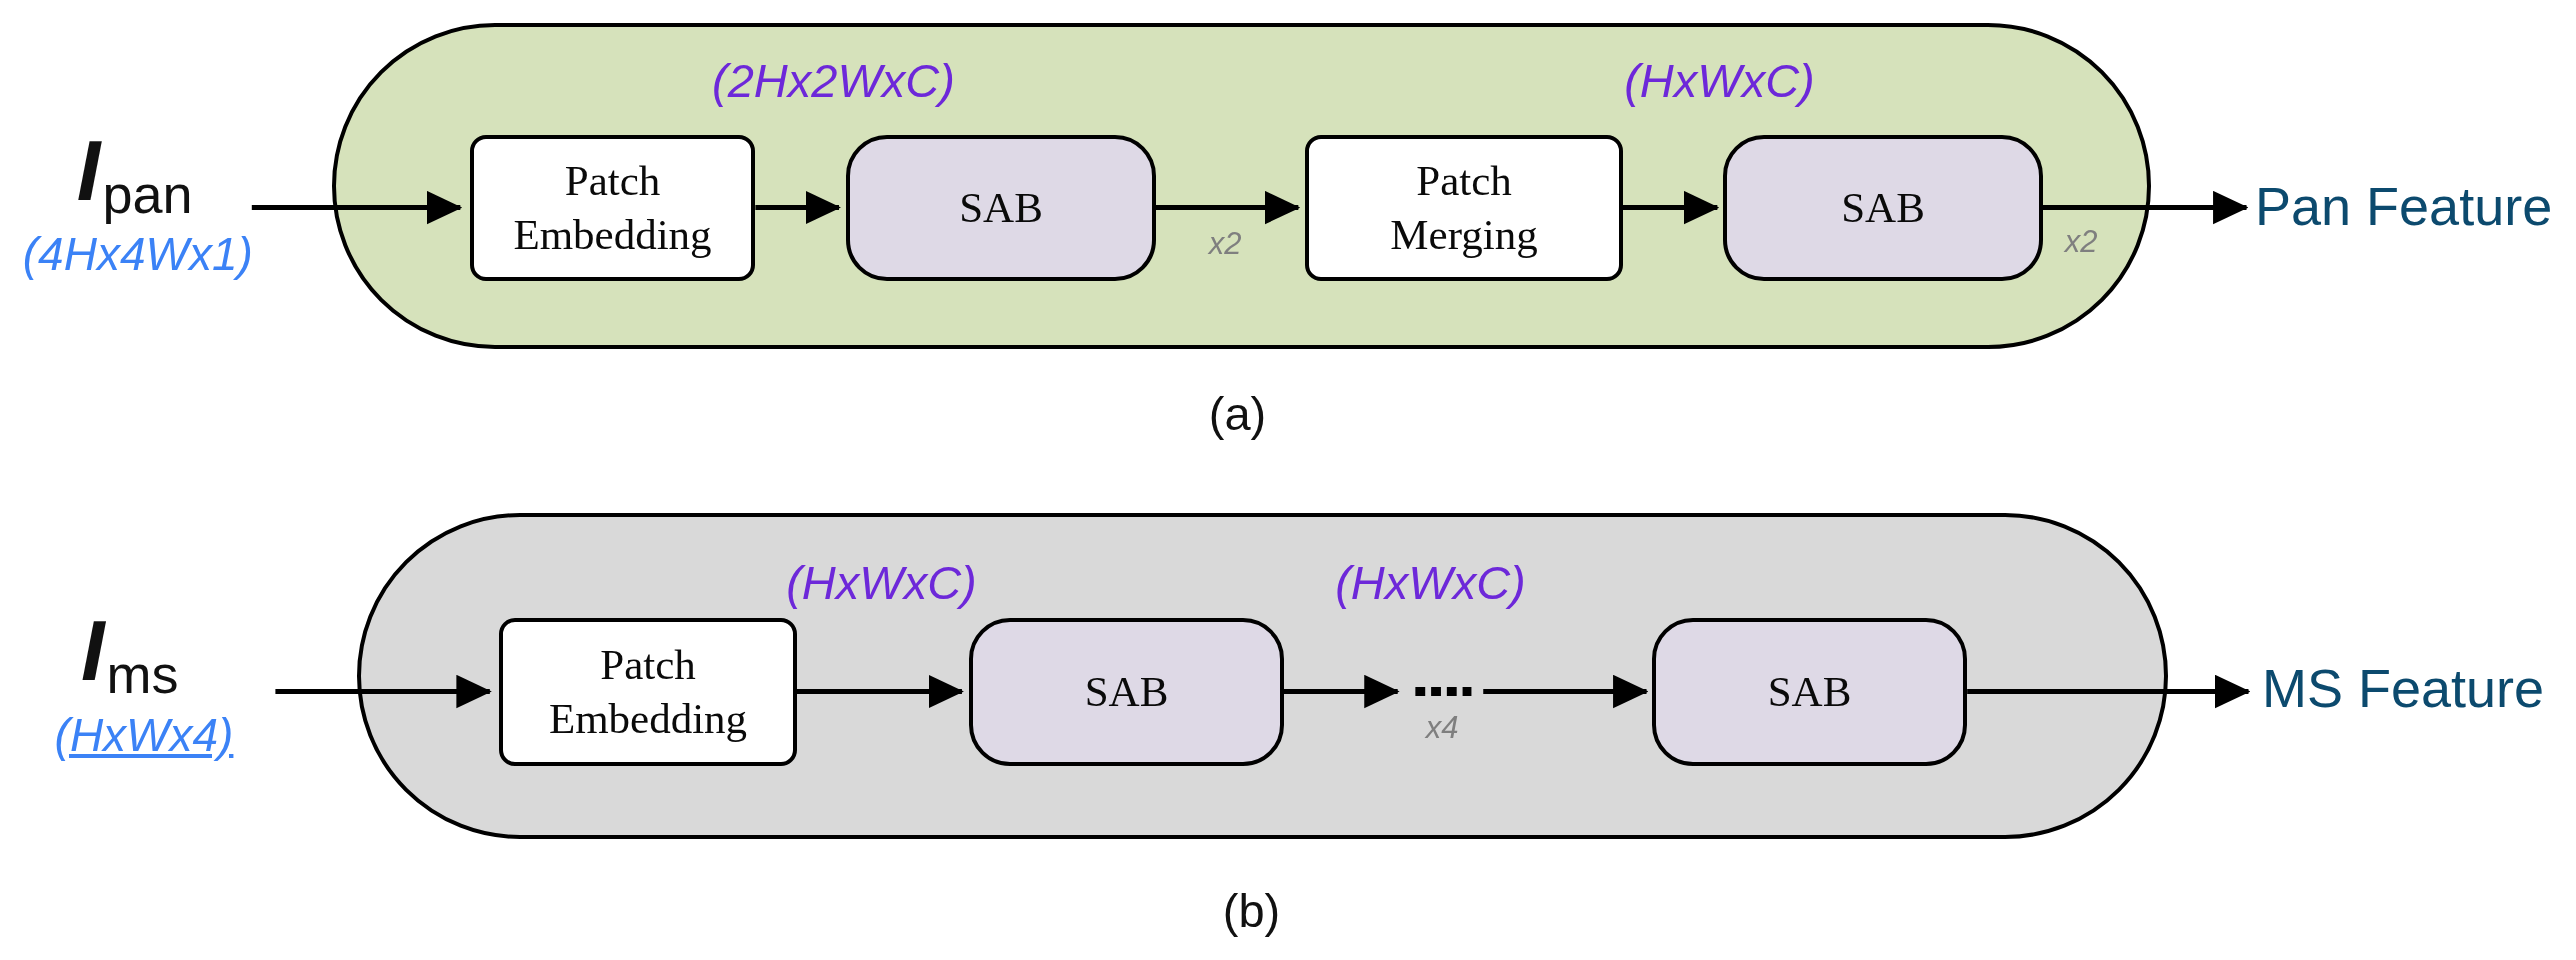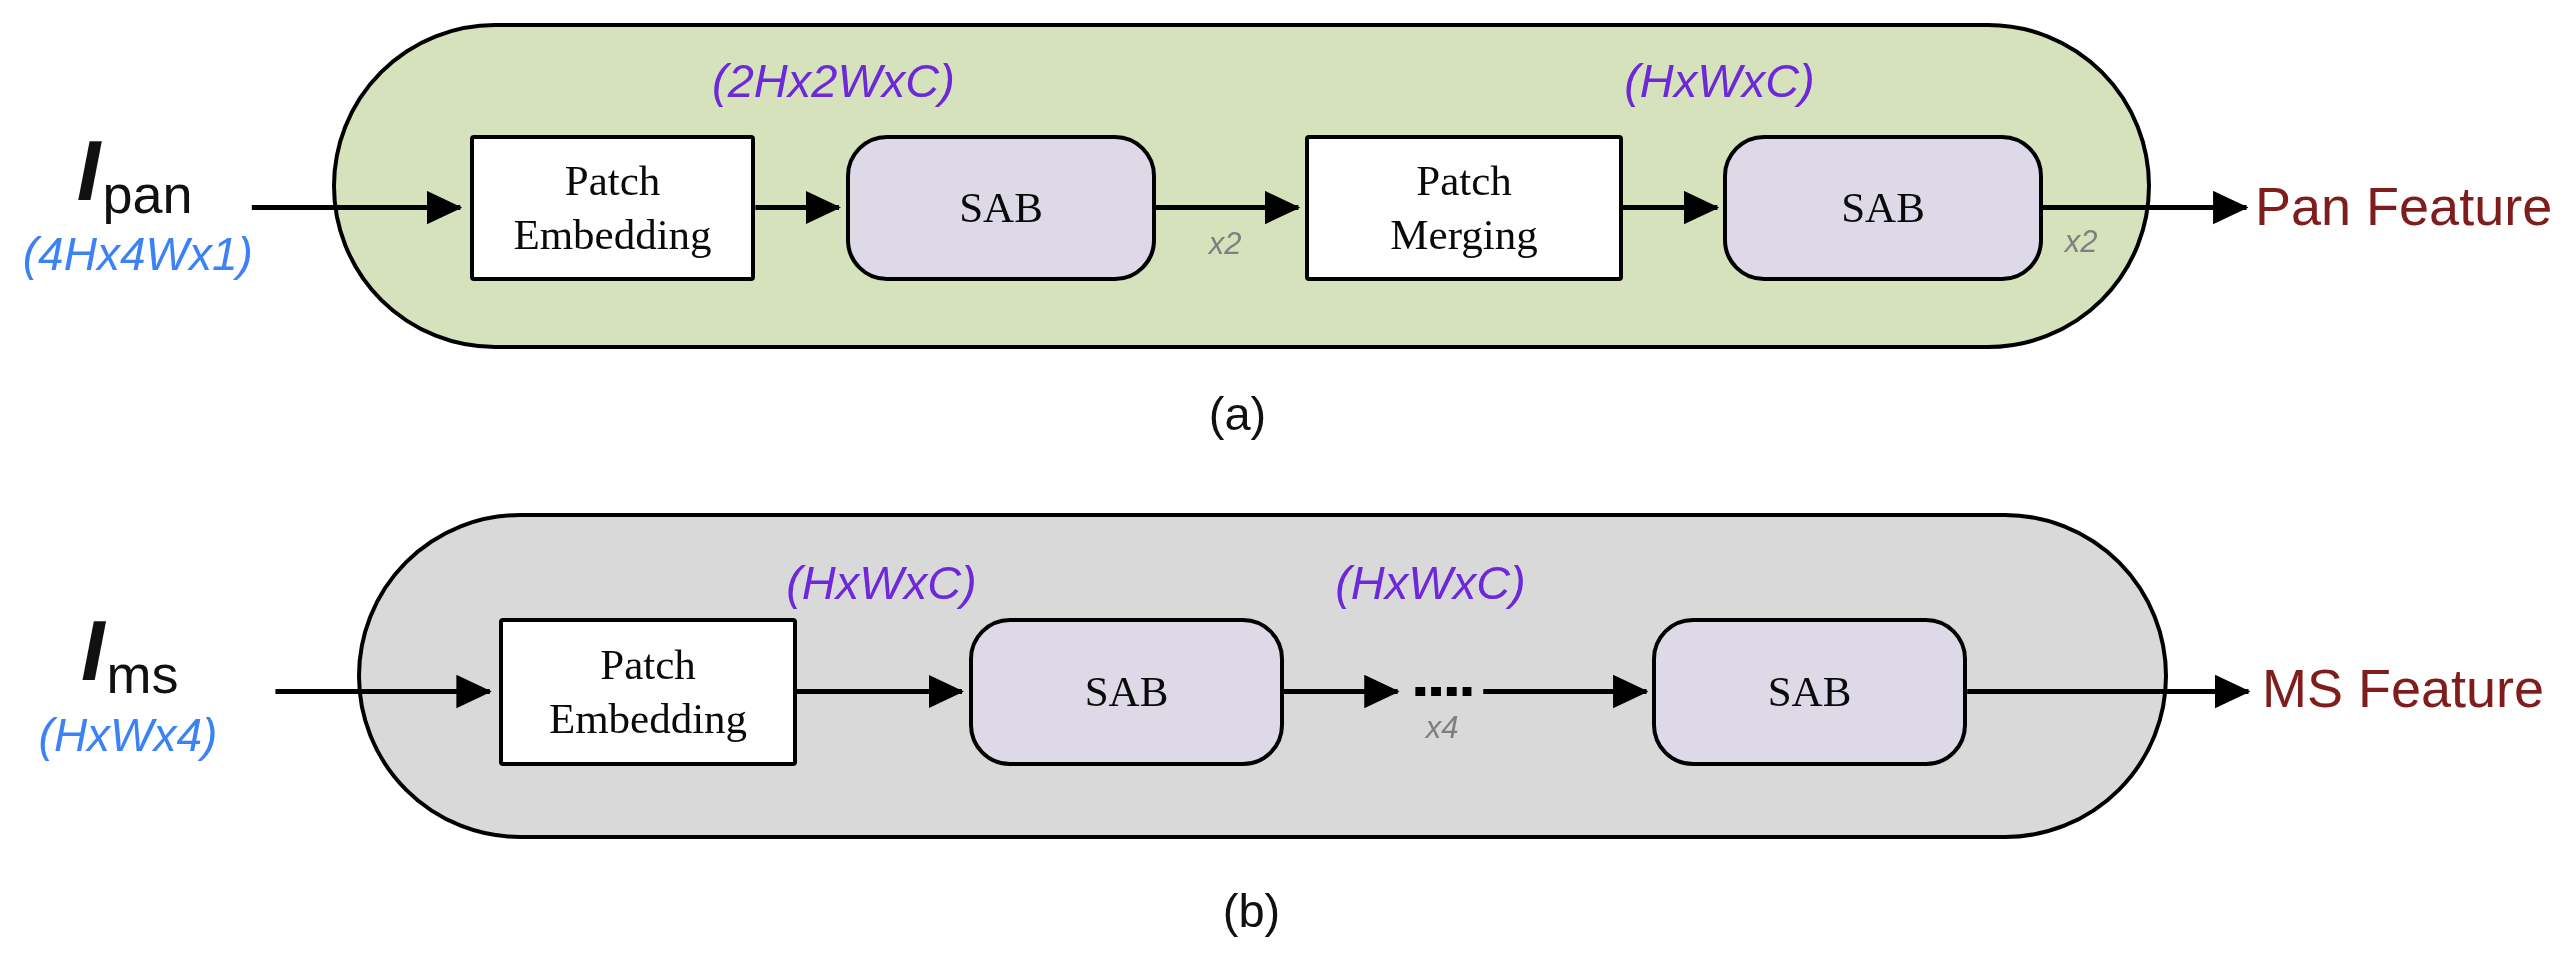--- a/index.html
+++ b/index.html
@@ -11,42 +11,42 @@
   .capsule{position:absolute;border:4.9px solid var(--stroke,#000);border-radius:167px;box-sizing:border-box;}
   #capsule-a{left:332px;top:22.6px;width:1819px;height:326px;background:var(--panel-a-fill,#d6e2bb);}
   #capsule-b{left:357px;top:513px;width:1811px;height:326px;background:var(--panel-b-fill,#d9d9d9);}
   
   .block{
     position:absolute;box-sizing:border-box;border:4.9px solid var(--stroke,#000);
     display:flex;align-items:center;justify-content:center;text-align:center;
     font-family:"Liberation Serif",serif;font-size:43px;line-height:1.25;color:#0a0a0a;
     white-space:pre-line;
   }
-  .block.white{background:var(--white-fill,#ffffff);border-radius:4px;}
+  .block.white{background:var(--white-fill,#ffffff);border-radius:16px;}
   .block.lilac{background:var(--block-fill,#ded9e6);border-radius:41px;}
   .row-a{top:135px;height:146px;}
   .row-b{top:618px;height:148px;}
   #pe-a{left:470px;width:285px;}
   #sab-a1{left:846px;width:310px;}
   #pm-a{left:1305px;width:318px;}
   #sab-a2{left:1723px;width:320px;}
   #pe-b{left:499px;width:298px;}
   #sab-b1{left:969px;width:315px;}
   #sab-b2{left:1652px;width:315px;}
   
   .dim-label{
     position:absolute;width:393px;text-align:center;
     font-style:italic;font-size:47px;line-height:1.1;color:#6d28d9;
   }
   .repeat-label{
     position:absolute;width:118px;text-align:center;
     font-style:italic;font-size:31px;color:var(--muted-text,#7f7f7f);
   }
   .caption{position:absolute;width:197px;text-align:center;font-size:47px;color:#111;}
-  .feature-label{position:absolute;height:59px;line-height:59px;font-size:54px;color:#7f1d1d;white-space:nowrap;}
+  .feature-label{position:absolute;height:59px;line-height:59px;font-size:54px;color:#0c4a6e;white-space:nowrap;}
   
   .input-label{position:absolute;width:236px;display:flex;justify-content:center;align-items:flex-start;}
   .input-sym{font-style:italic;font-weight:700;font-size:85px;line-height:1;}
   .input-sub{font-weight:400;font-size:54px;line-height:1;margin-top:39px;margin-left:2px;}
   .input-dims{position:absolute;width:256px;text-align:center;font-style:italic;font-size:46px;color:#3b82f6;white-space:nowrap;}
   
   #arrows{position:absolute;left:0;top:0;width:2576px;height:961px;pointer-events:none;}
   #arrows line{stroke:var(--stroke,#000);stroke-width:5;}
   #arrows line.thick-dash{stroke-width:9;}
 </style>
@@ -78,21 +78,21 @@
 
   <div class="feature-label" style="left:2255px;top:177px;">Pan Feature</div>
   <div class="caption" style="left:1139px;top:386px;">(a)</div>
 
   <div class="capsule" id="capsule-b"></div>
 
   <div class="input-label" style="left:11.8px;top:608px;">
     <span class="input-sym">I</span>
     <span class="input-sub">ms</span>
   </div>
-  <div class="input-dims" style="left:0;top:708px;">(HxWx4)</div>
+  <div class="input-dims" style="left:16px;top:708px;text-decoration:underline;">(HxWx4)</div>
 
   <div class="dim-label" style="left:685px;top:557px;">(HxWxC)</div>
   <div class="dim-label" style="left:1234px;top:557px;">(HxWxC)</div>
 
   <div class="block white row-b" id="pe-b">Patch
 Embedding</div>
   <div class="block lilac row-b" id="sab-b1">SAB</div>
   <div class="block lilac row-b" id="sab-b2">SAB</div>
 
   <div class="repeat-label" style="left:1383px;top:710px;">x4</div>

